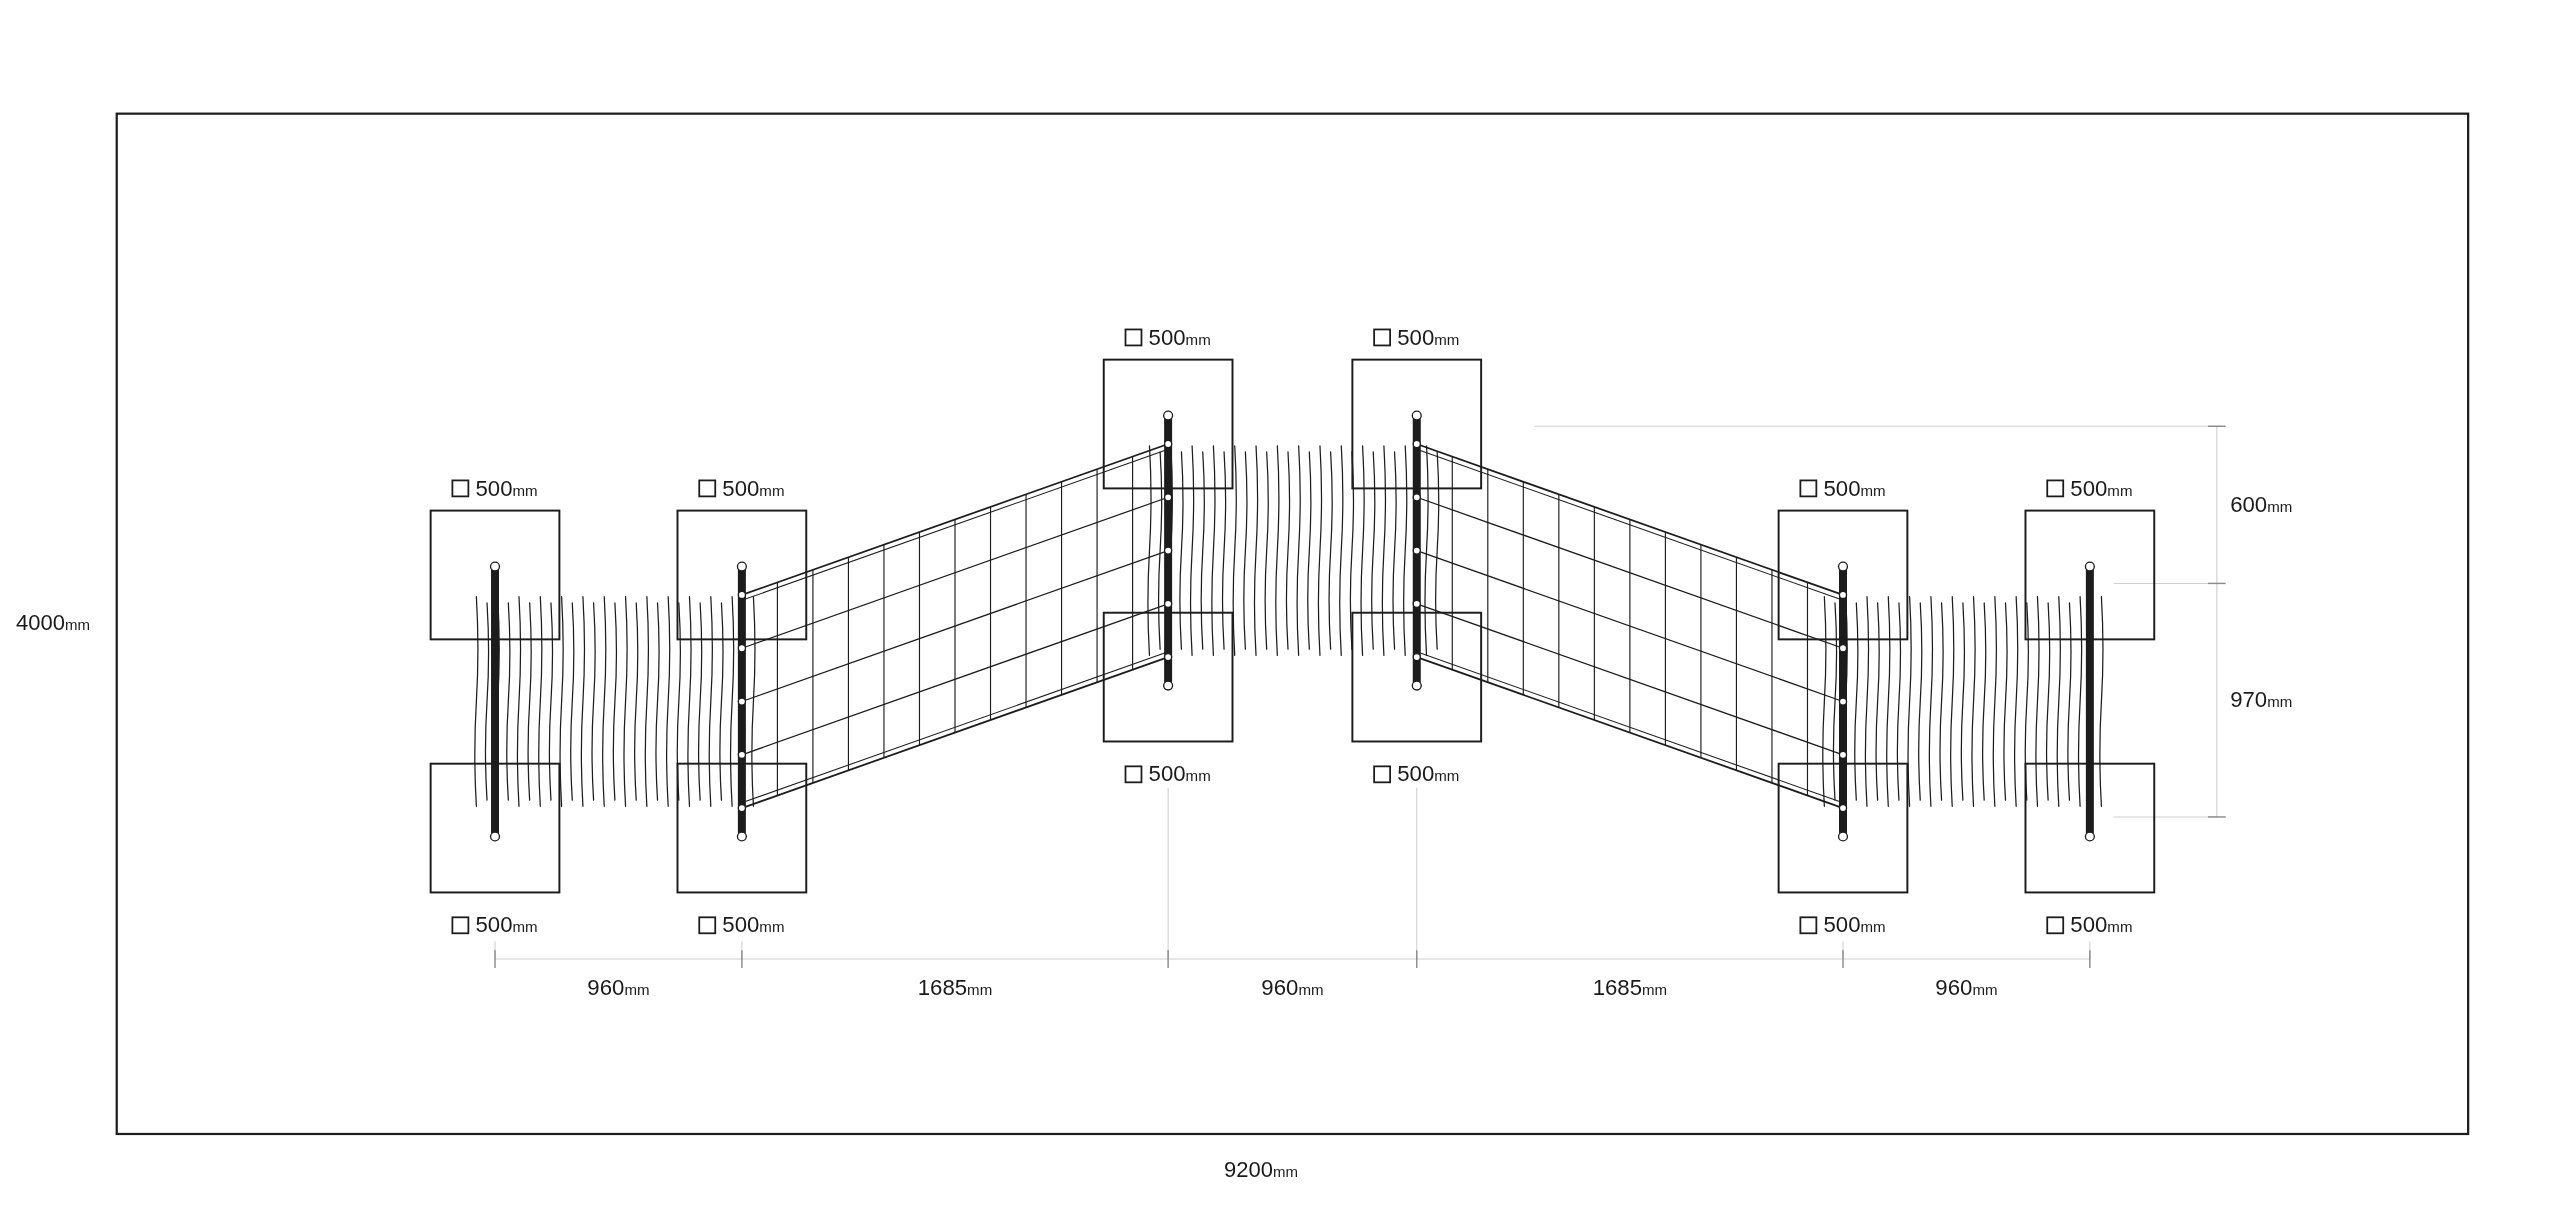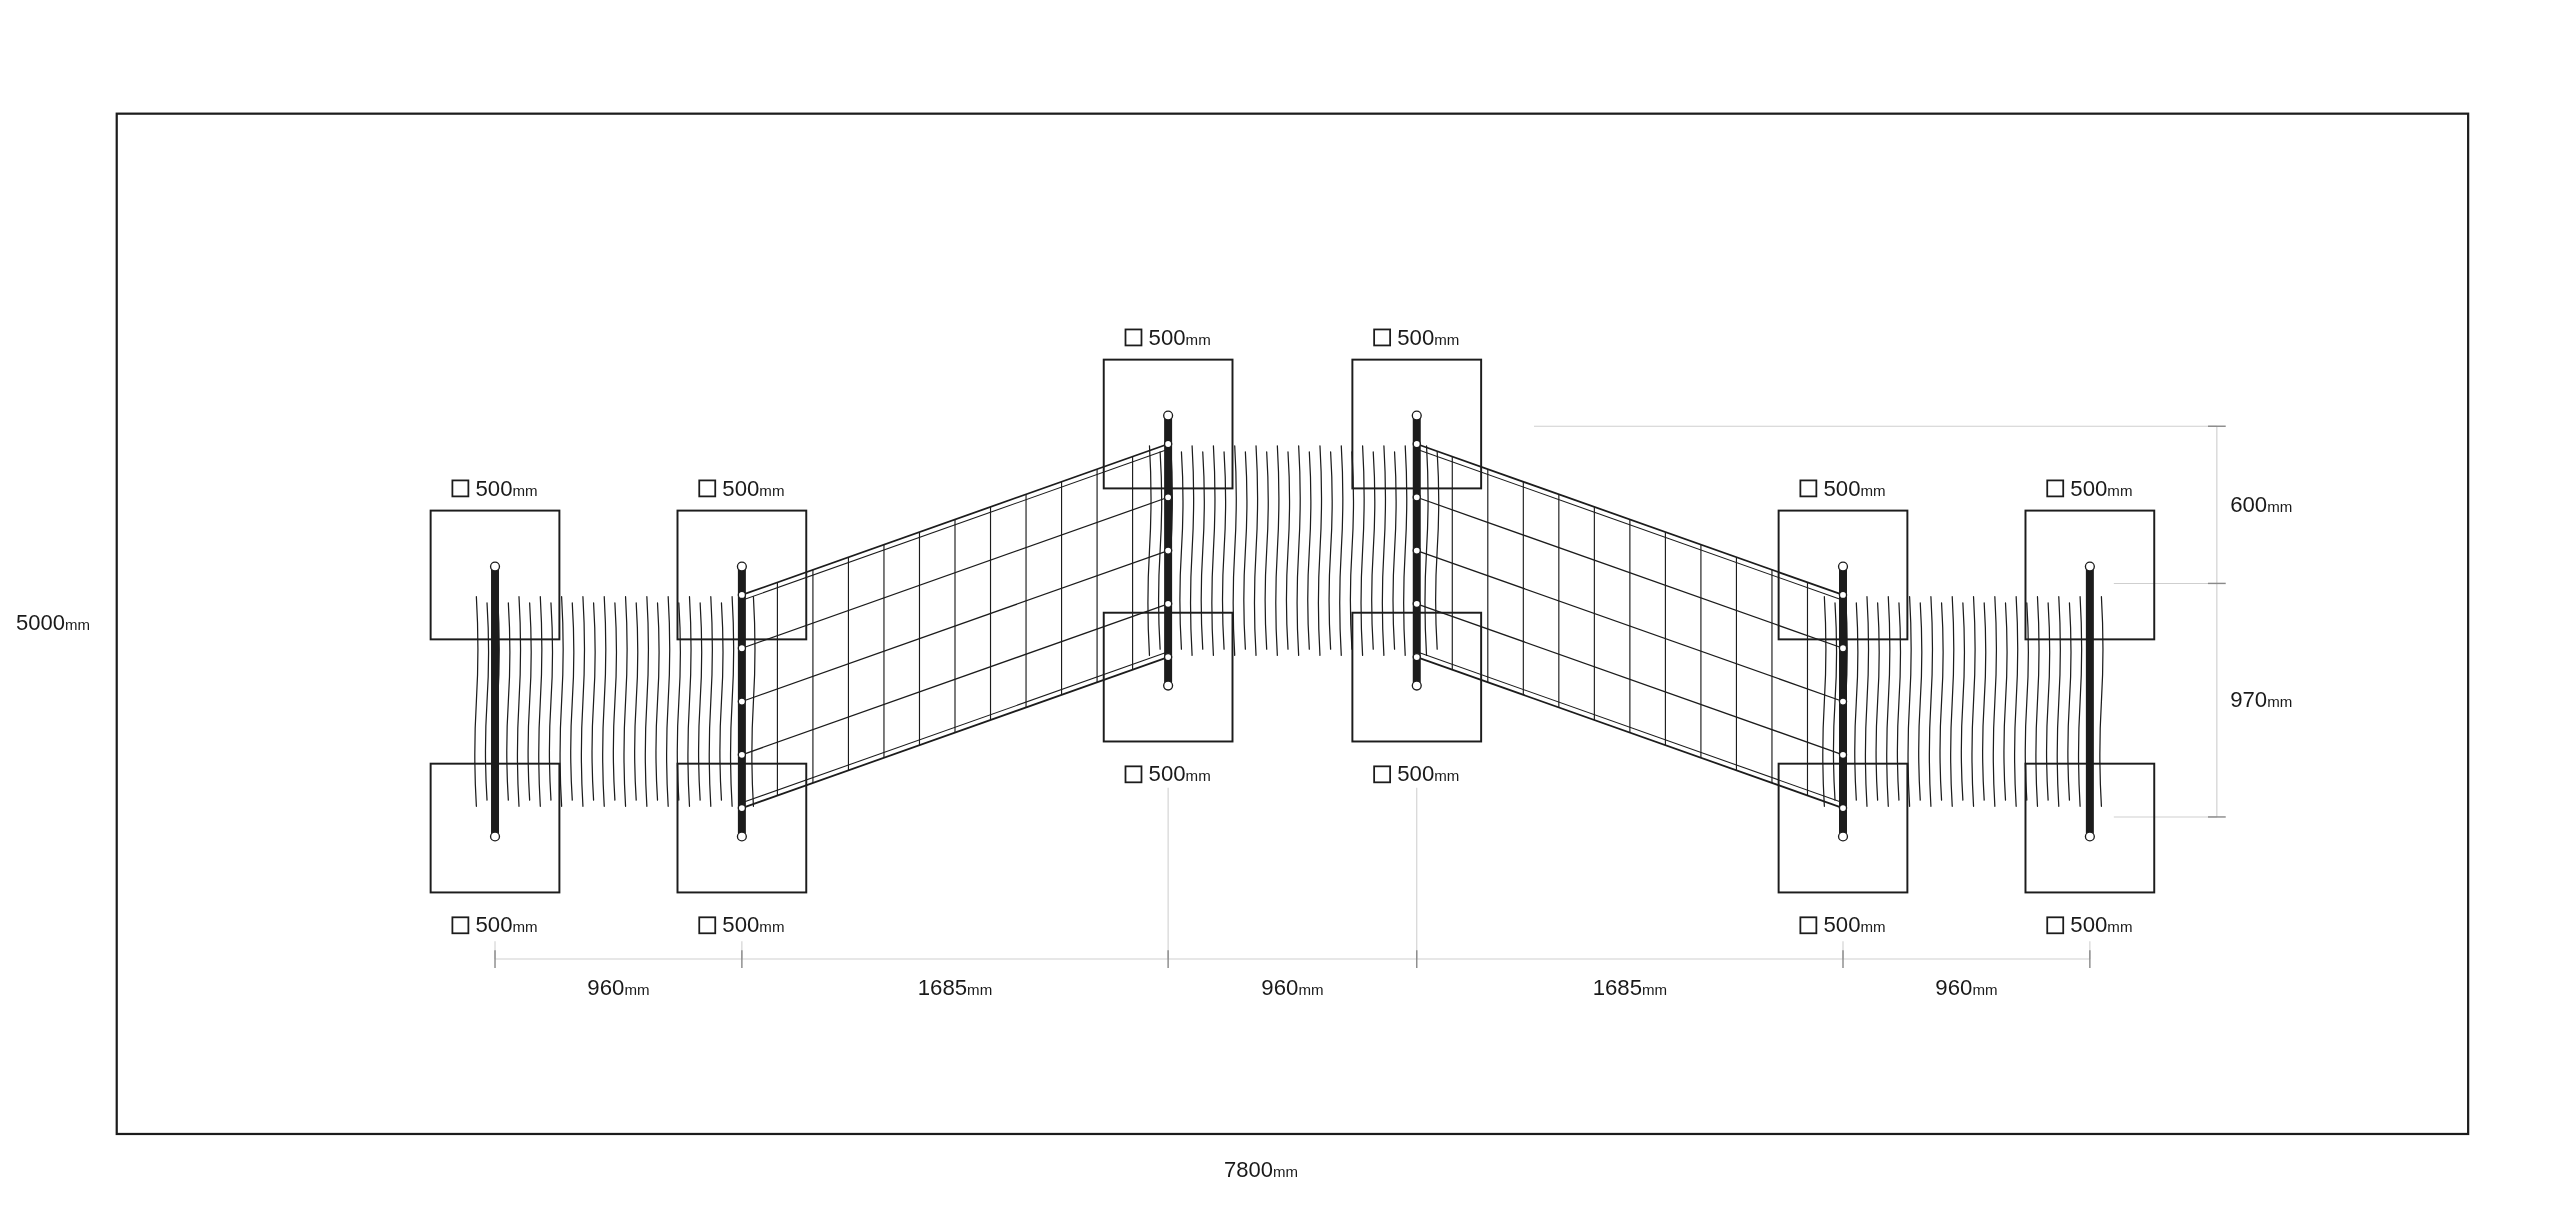--- a/index.html
+++ b/index.html
@@ -246,20 +246,20 @@
       <text x="2053" y="558" text-anchor="start" fill="#1a1a1a" font-size="25"><tspan>500</tspan><tspan font-size="17">mm</tspan></text>
       <rect x="2027" y="1033" width="18" height="18" fill="none" stroke="#1c1c1c" stroke-width="2"></rect>
       <text x="2053" y="1050" text-anchor="start" fill="#1a1a1a" font-size="25"><tspan>500</tspan><tspan font-size="17">mm</tspan></text>
       <rect x="2305" y="541" width="18" height="18" fill="none" stroke="#1c1c1c" stroke-width="2"></rect>
       <text x="2331" y="558" text-anchor="start" fill="#1a1a1a" font-size="25"><tspan>500</tspan><tspan font-size="17">mm</tspan></text>
       <rect x="2305" y="1033" width="18" height="18" fill="none" stroke="#1c1c1c" stroke-width="2"></rect>
       <text x="2331" y="1050" text-anchor="start" fill="#1a1a1a" font-size="25"><tspan>500</tspan><tspan font-size="17">mm</tspan></text>
     </svg>
 
   <div class="overlay-dim" style="left:16px; top:611px;">
-    <span class="num">5000</span><span class="unit">mm</span>
+    <span class="num">4000</span><span class="unit">mm</span>
   </div>
 
   <div class="overlay-dim center" style="left:1261px; top:1158px;">
-    <span class="num">7800</span><span class="unit">mm</span>
+    <span class="num">9200</span><span class="unit">mm</span>
   </div>
 </div>
 
 
 </body></html>

